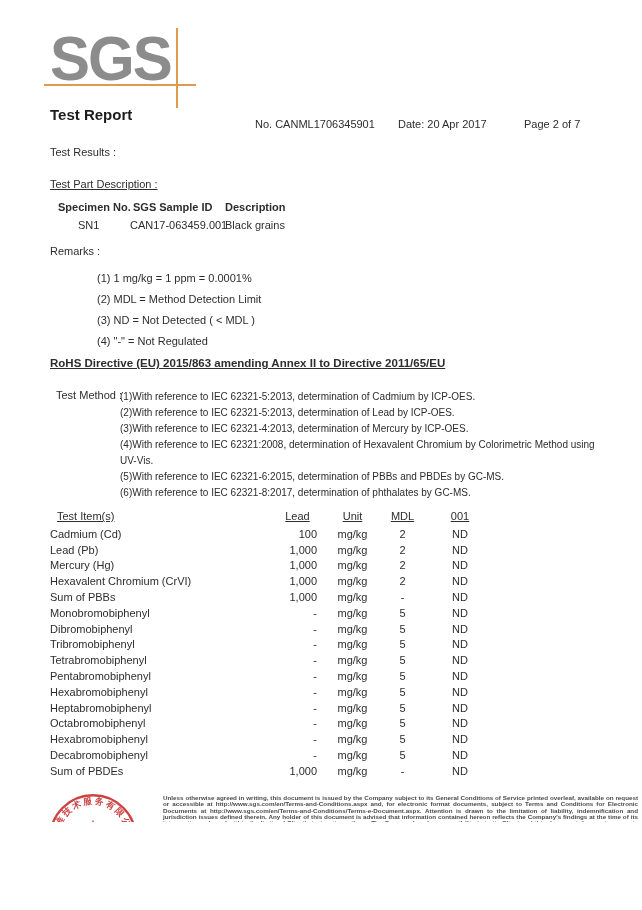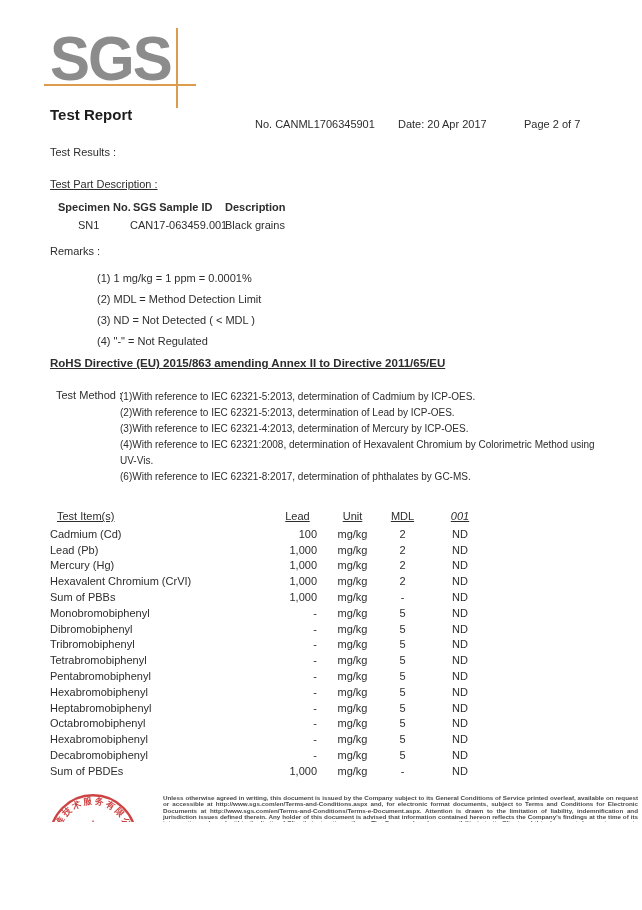--- a/index.html
+++ b/index.html
@@ -35,21 +35,21 @@
   
   .rtable{left:50px;top:506px;width:450px;}
   .rrow{display:grid;grid-template-columns:220px 55px 55px 45px 70px;height:15.8px;
     align-items:center;font-size:11px;}
   .rrow.rhead{height:20px;}
   .c-item{text-align:left;}
   .rhead .c-item{padding-left:7px;}
   .c-limit{text-align:right;padding-right:8px;}
   .rhead .c-limit{text-align:center;padding-right:0;}
   .c-unit,.c-mdl,.c-val{text-align:center;}
-  .c-001{font-style:italic;}
+  .c-001{}
   
   .company-lines{left:30px;top:874px;width:150px;font-size:5.6px;color:#a8a29b;line-height:9px;}
   .stamp{left:47px;top:792px;opacity:0.92;}
   .legal{left:163px;top:795px;width:475px;font-size:6.25px;line-height:6.35px;
     color:#4a4a4a;text-align:justify;font-weight:bold;}
   .attention{left:163px;top:858px;width:475px;font-size:6.25px;line-height:6.6px;font-weight:bold;}
   .addr-divider{left:161px;top:870px;width:1px;height:28px;background:#d89245;}
   .addr-block{left:165px;top:872px;width:473px;}
   .addr-row{display:flex;align-items:baseline;gap:6px;white-space:nowrap;height:10px;}
   .addr-en{font-size:5.3px;color:#555;}
@@ -102,20 +102,21 @@
   <div class="abs tm-items">
 
       <div>(1)With reference to IEC 62321-5:2013, determination of Cadmium by ICP-OES.</div>
 
       <div>(2)With reference to IEC 62321-5:2013, determination of Lead by ICP-OES.</div>
 
       <div>(3)With reference to IEC 62321-4:2013, determination of Mercury by ICP-OES.</div>
 
       <div>(4)With reference to IEC 62321:2008, determination of Hexavalent Chromium by Colorimetric Method using UV-Vis.</div>
 
+      <div>(5)With reference to IEC 62321-6:2015, determination of PBBs and PBDEs by GC-MS.</div>
 
       <div>(6)With reference to IEC 62321-8:2017, determination of phthalates by GC-MS.</div>
     </div>
 
   <div class="abs rtable">
     <div class="rrow rhead">
       <span class="c-item"><span class="u">Test Item(s)</span></span>
       <span class="c-limit"><span class="u">Lead</span></span>
       <span class="c-unit"><span class="u">Unit</span></span>
       <span class="c-mdl"><span class="u">MDL</span></span>

